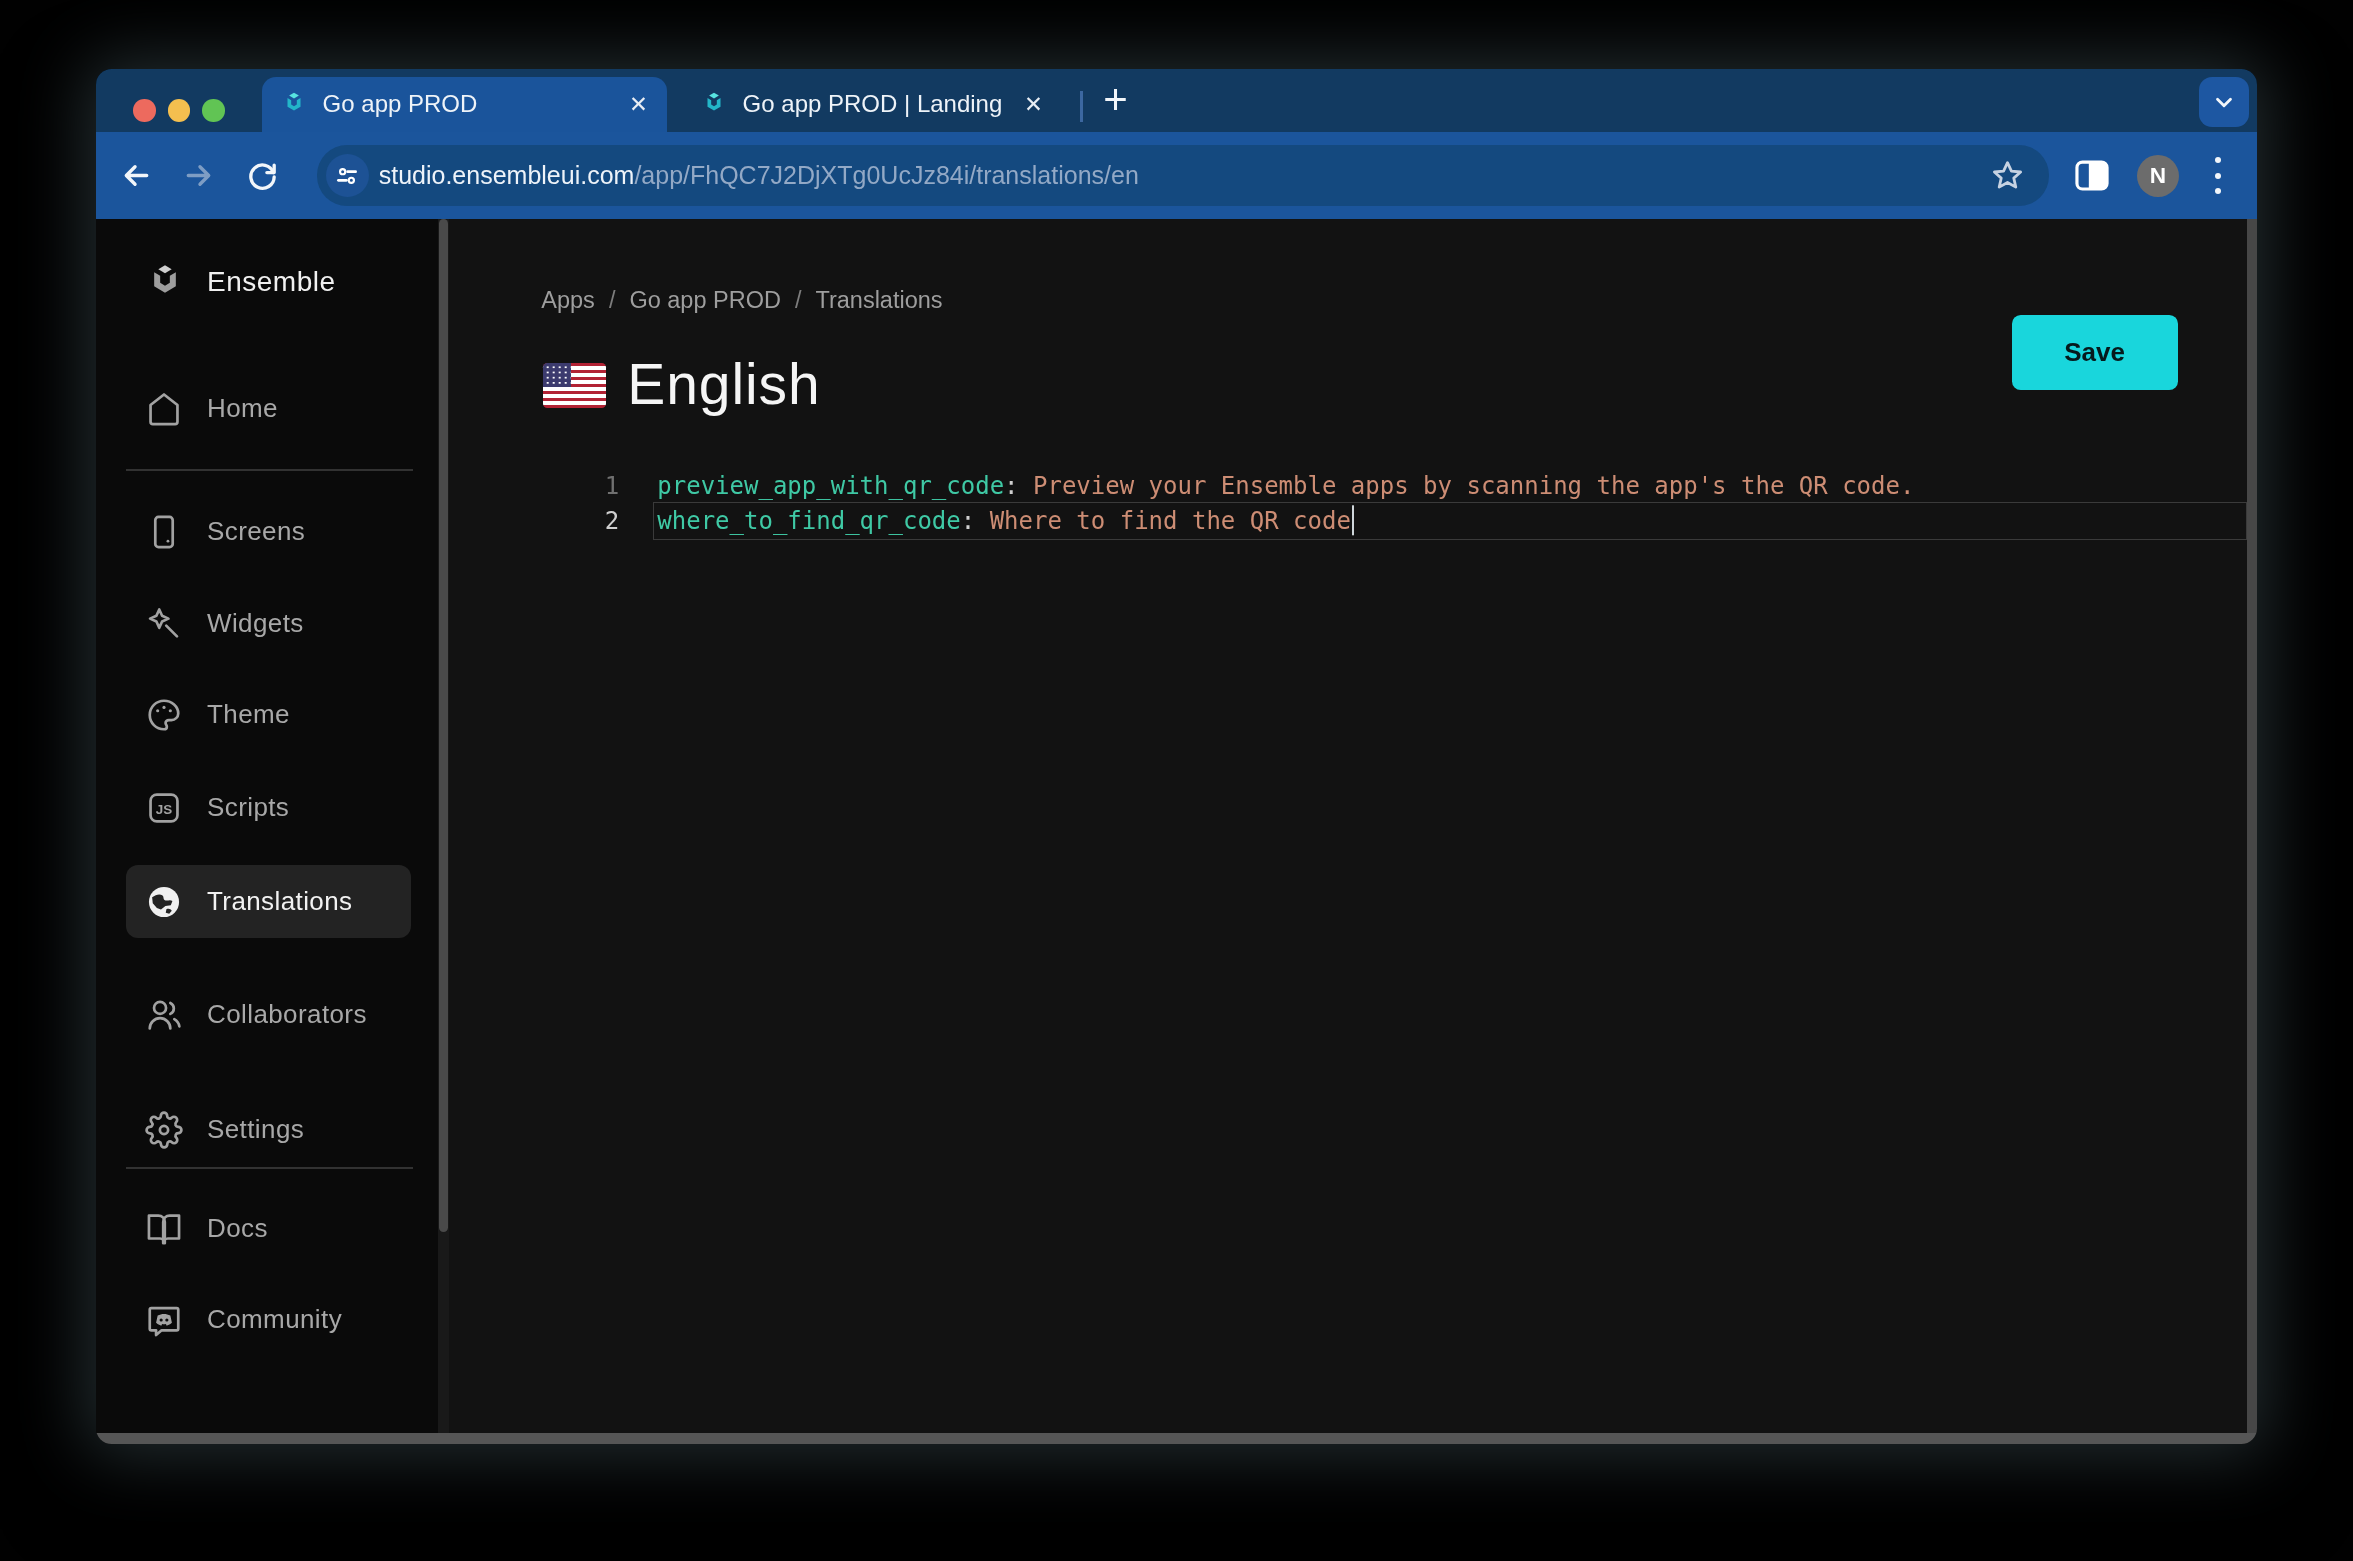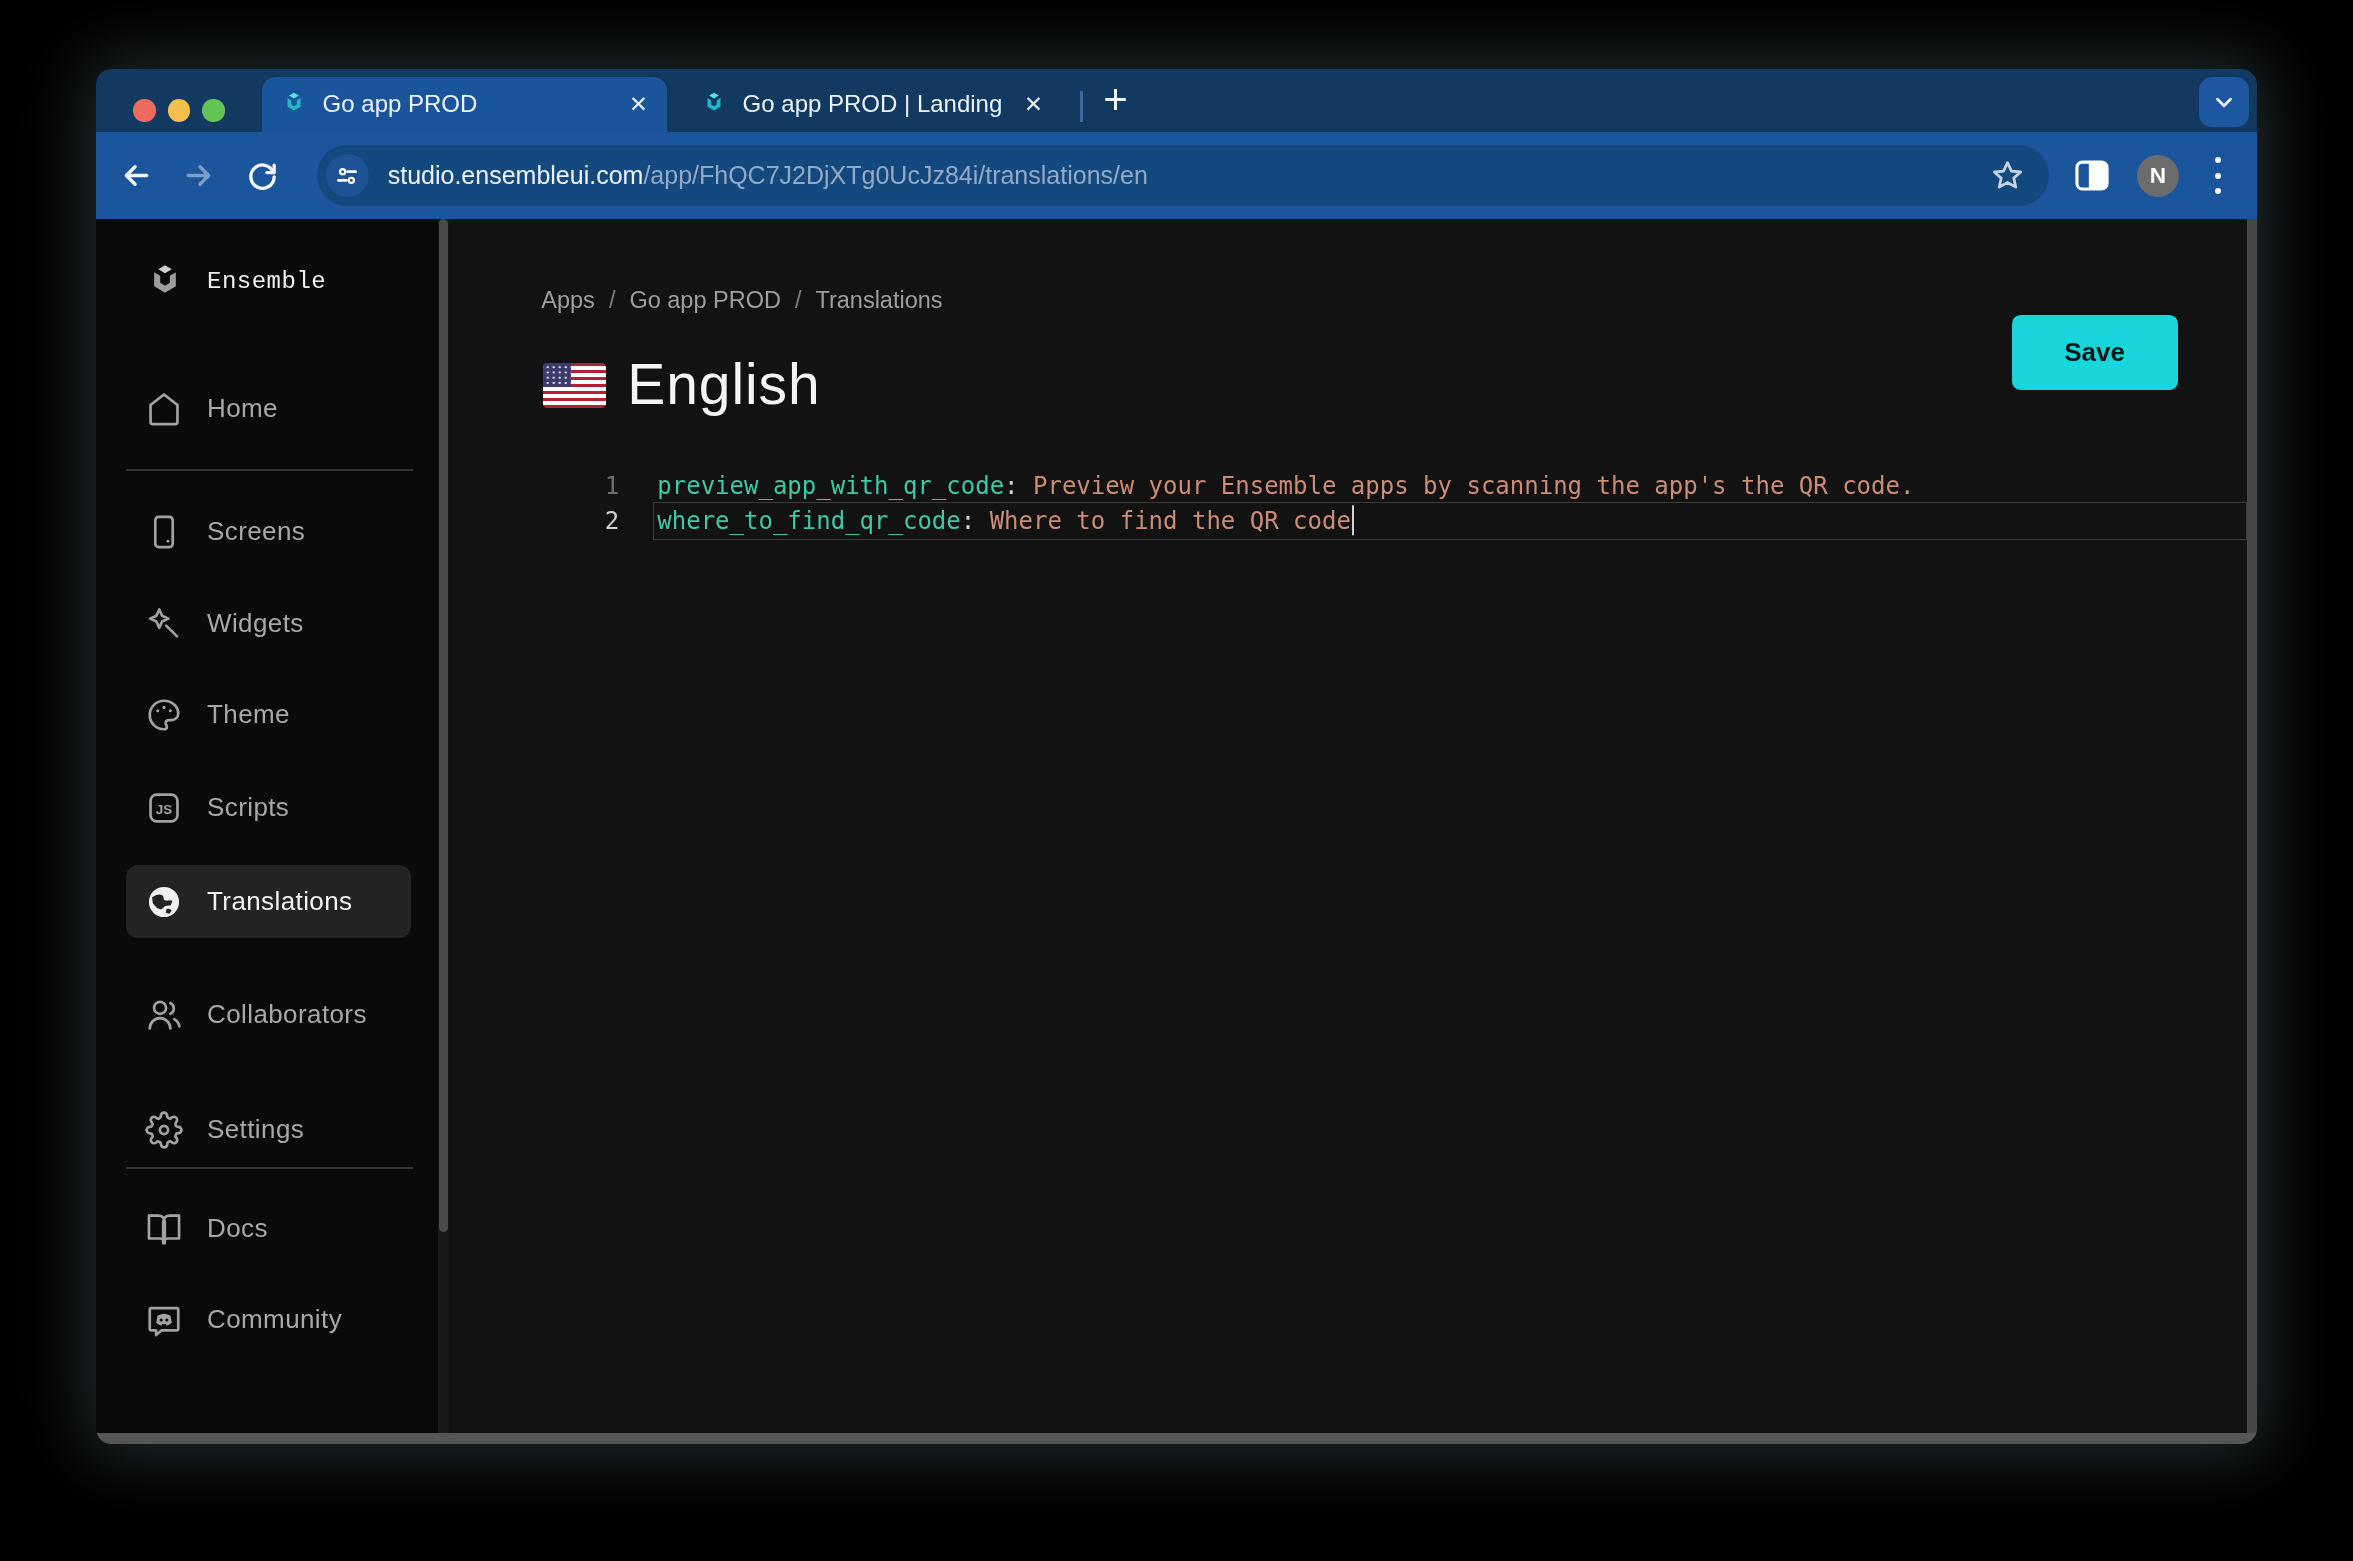--- a/index.html
+++ b/index.html
@@ -24,36 +24,36 @@
           font-weight:300;display:flex;align-items:center;justify-content:center;}
   .tabsearch{position:absolute;left:2103px;top:7.8px;width:50px;height:50px;background:#1d57a2;border-radius:13px;
           display:flex;align-items:center;justify-content:center;}
   
   .toolbar{position:relative;height:87px;background:#1b559c;flex:none;}
   .navbtn{position:absolute;top:24px;width:38px;height:38px;display:flex;align-items:center;justify-content:center;}
   .urlpill{position:absolute;left:221px;top:13px;width:1732px;height:61px;border-radius:30px;background:#14497f;
            display:flex;align-items:center;}
   .tunewrap{margin-left:8.7px;width:43px;height:43px;border-radius:50%;background:#1d5295;flex:none;
             display:flex;align-items:center;justify-content:center;}
-  .urltext{margin-left:19px;font-size:25px;white-space:nowrap;overflow:hidden;flex:1;}
+  .urltext{margin-left:10px;font-size:25px;white-space:nowrap;overflow:hidden;flex:1;}
   .urltext .host{color:#eef3f9;}
   .urltext .path{color:#93a9c6;}
   .starwrap{flex:none;margin-right:24px;}
   .avatar{position:absolute;left:2041px;top:22.6px;width:42px;height:42px;border-radius:50%;background:#6c6c6c;
           color:#fff;font-size:22.6px;font-weight:700;display:flex;align-items:center;justify-content:center;}
   .dotsmenu{position:absolute;left:2112px;top:21px;width:19px;height:45px;display:flex;flex-direction:column;
             align-items:center;justify-content:center;gap:9.6px;}
   .dotsmenu i{width:6px;height:6px;border-radius:50%;background:#f2f6fa;}
   
   .content{position:relative;flex:1;display:flex;background:#121212;min-height:0;}
   .sidebar{position:relative;width:342px;background:#0a0a0a;flex:none;}
   .sbrow{position:absolute;left:0;width:342px;height:73px;display:flex;align-items:center;}
   .sbrow .ic{position:absolute;left:49px;width:40px;height:40px;display:flex;align-items:center;justify-content:flex-start;}
   .sbrow .lbl{position:absolute;left:111px;font-size:26px;color:#a8a8a8;letter-spacing:0.4px;white-space:nowrap;}
-  .sbrow.brand .lbl{color:#f0f0f0;font-size:24px;font-weight:500;letter-spacing:0.5px;font-family:Liberation Mono, monospace;}
+  .sbrow.brand .lbl{color:#f0f0f0;font-size:28px;font-weight:500;letter-spacing:0.5px;}
   .sbrow.active .lbl{color:#f2f2f2;}
   .sb-pill{position:absolute;left:29.5px;top:646px;width:285px;height:73px;background:#232323;border-radius:12px;}
   .sbdivider{position:absolute;left:30px;width:287px;height:1.7px;background:#323232;}
   .sbscroll{position:relative;width:11.3px;background:#191919;flex:none;}
   .sbscroll .thumb{position:absolute;left:0.9px;top:0;width:9.6px;height:1013px;border-radius:5.2px;background:#4a4a4a;}
   .main{position:relative;flex:1;background:#121212;overflow:hidden;}
   .vscroll{width:10.4px;background:#474747;flex:none;}
   .bottombar{height:11.3px;background:#565656;flex:none;}
   
   .breadcrumb{position:absolute;left:92px;top:68px;font-size:23.5px;color:#9e9e9e;display:flex;gap:14px;

